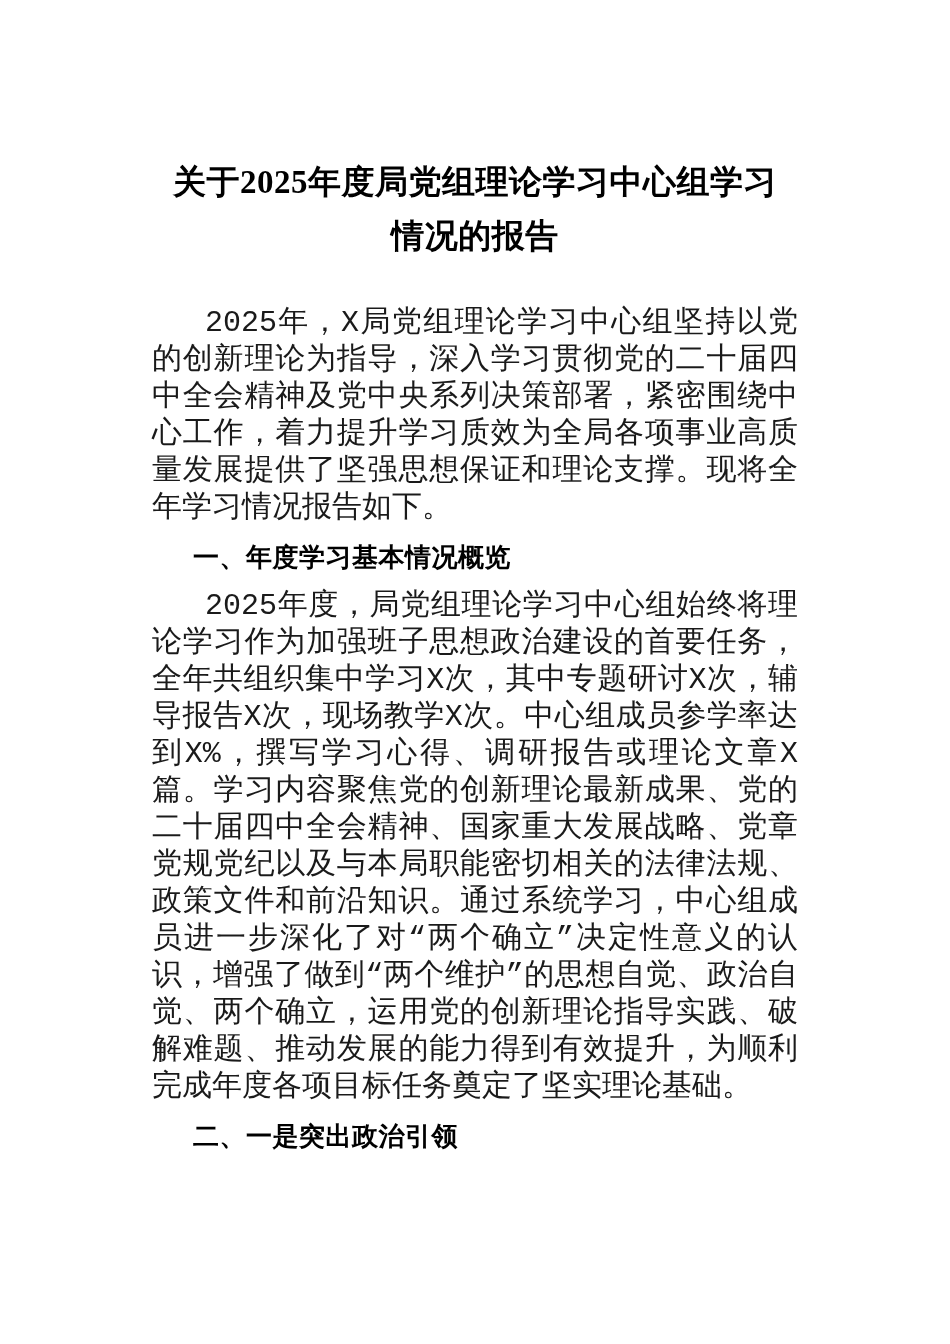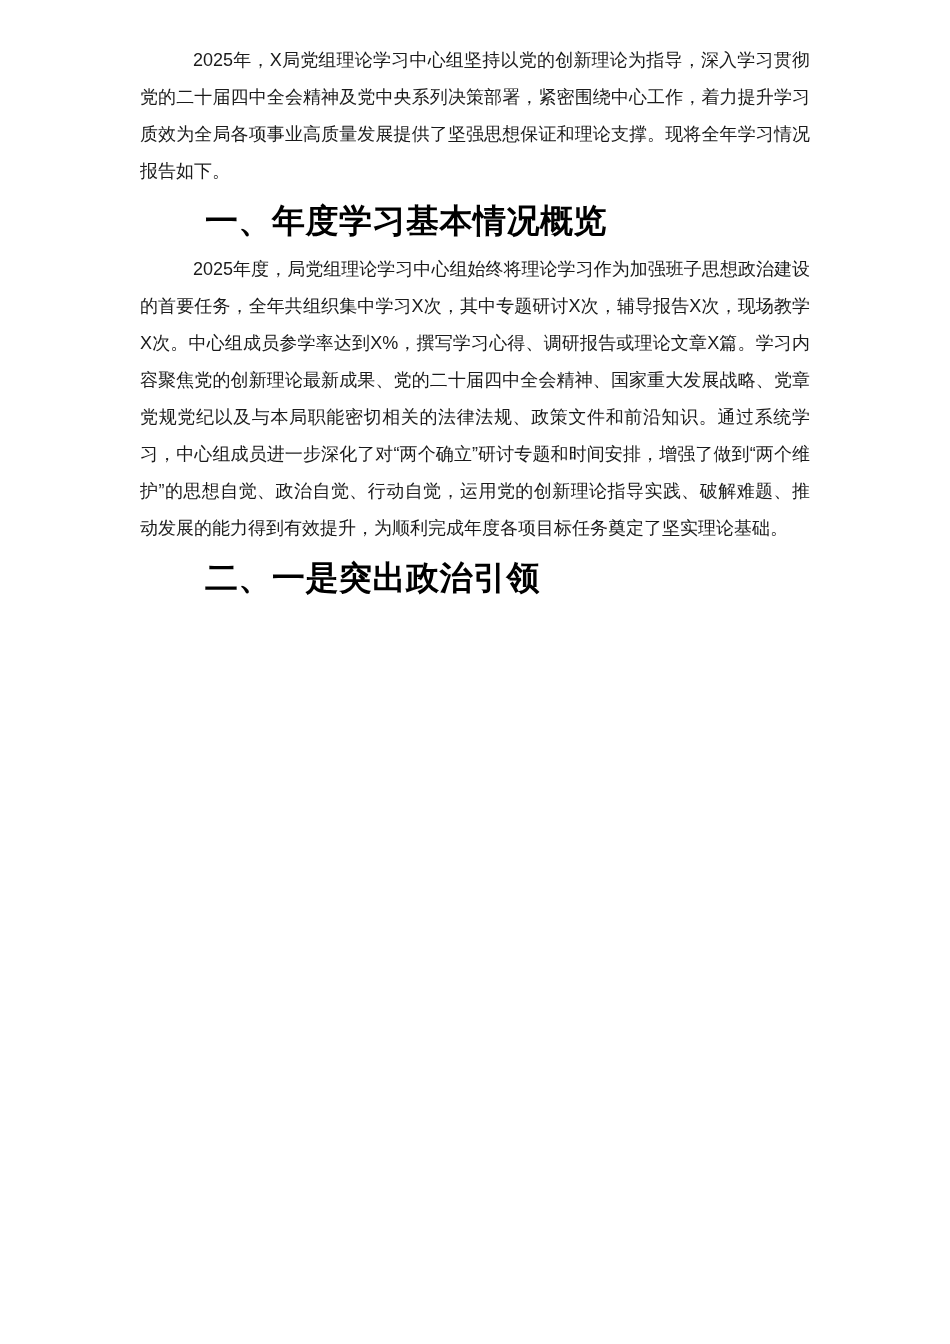--- a/index.html
+++ b/index.html
@@ -32,63 +32,67 @@
     line-height: 54px;
     color: #000000;
     text-align: center;
     margin: 0;
     padding-top: 155px;
     letter-spacing: 0.5px;
   }
 
   
   .para {
-    font-family: Liberation Sans, sans-serif;
-    font-size: 18px;
+    font-family: Liberation Mono, monospace;
+    font-size: 30px;
     line-height: 37px;
     color: #1a1a1a;
     text-align: justify;
     text-align-last: left;
     text-justify: inter-character;
-    margin: 0;
+    margin: 12px;
     text-indent: 53px;
     word-break: break-all;
   }
 
   .para.first-body {
     margin-top: 42px;
   }
 
   
   .section-heading {
     font-family: "Liberation Sans", "DejaVu Sans", sans-serif;
     font-weight: bold;
-    font-size: 33px;
+    font-size: 26px;
     line-height: 37px;
     color: #000000;
-    margin: 12px;
+    margin: 0;
     text-indent: 53px;
     letter-spacing: 0.5px;
   }
 
   
   .lead-in {
     font-weight: bold;
   }
 </style>
 </head>
 <body>
 
 <div class="page">
   <div class="content">
 
+    <h1 class="doc-title">
+      <span>关于2025年度局党组理论学习中心组学习</span><br>
+      <span>情况的报告</span>
+    </h1>
 
     <p class="para first-body">2025年，X局党组理论学习中心组坚持以党的创新理论为指导，深入学习贯彻党的二十届四中全会精神及党中央系列决策部署，紧密围绕中心工作，着力提升学习质效为全局各项事业高质量发展提供了坚强思想保证和理论支撑。现将全年学习情况报告如下。</p>
 
     <h2 class="section-heading">一、年度学习基本情况概览</h2>
 
-    <p class="para">2025年度，局党组理论学习中心组始终将理论学习作为加强班子思想政治建设的首要任务，全年共组织集中学习X次，其中专题研讨X次，辅导报告X次，现场教学X次。中心组成员参学率达到X%，撰写学习心得、调研报告或理论文章X篇。学习内容聚焦党的创新理论最新成果、党的二十届四中全会精神、国家重大发展战略、党章党规党纪以及与本局职能密切相关的法律法规、政策文件和前沿知识。通过系统学习，中心组成员进一步深化了对“两个确立”研讨专题和时间安排，增强了做到“两个维护”的思想自觉、政治自觉、行动自觉，运用党的创新理论指导实践、破解难题、推动发展的能力得到有效提升，为顺利完成年度各项目标任务奠定了坚实理论基础。</p>
+    <p class="para">2025年度，局党组理论学习中心组始终将理论学习作为加强班子思想政治建设的首要任务，全年共组织集中学习X次，其中专题研讨X次，辅导报告X次，现场教学X次。中心组成员参学率达到X%，撰写学习心得、调研报告或理论文章X篇。学习内容聚焦党的创新理论最新成果、党的二十届四中全会精神、国家重大发展战略、党章党规党纪以及与本局职能密切相关的法律法规、政策文件和前沿知识。通过系统学习，中心组成员进一步深化了对“两个确立”决定性意义的认识，增强了做到“两个维护”的思想自觉、政治自觉、两个确立，运用党的创新理论指导实践、破解难题、推动发展的能力得到有效提升，为顺利完成年度各项目标任务奠定了坚实理论基础。</p>
 
     <h2 class="section-heading">二、一是突出政治引领</h2>
 
 
   </div>
 </div>
 
 </body></html>

